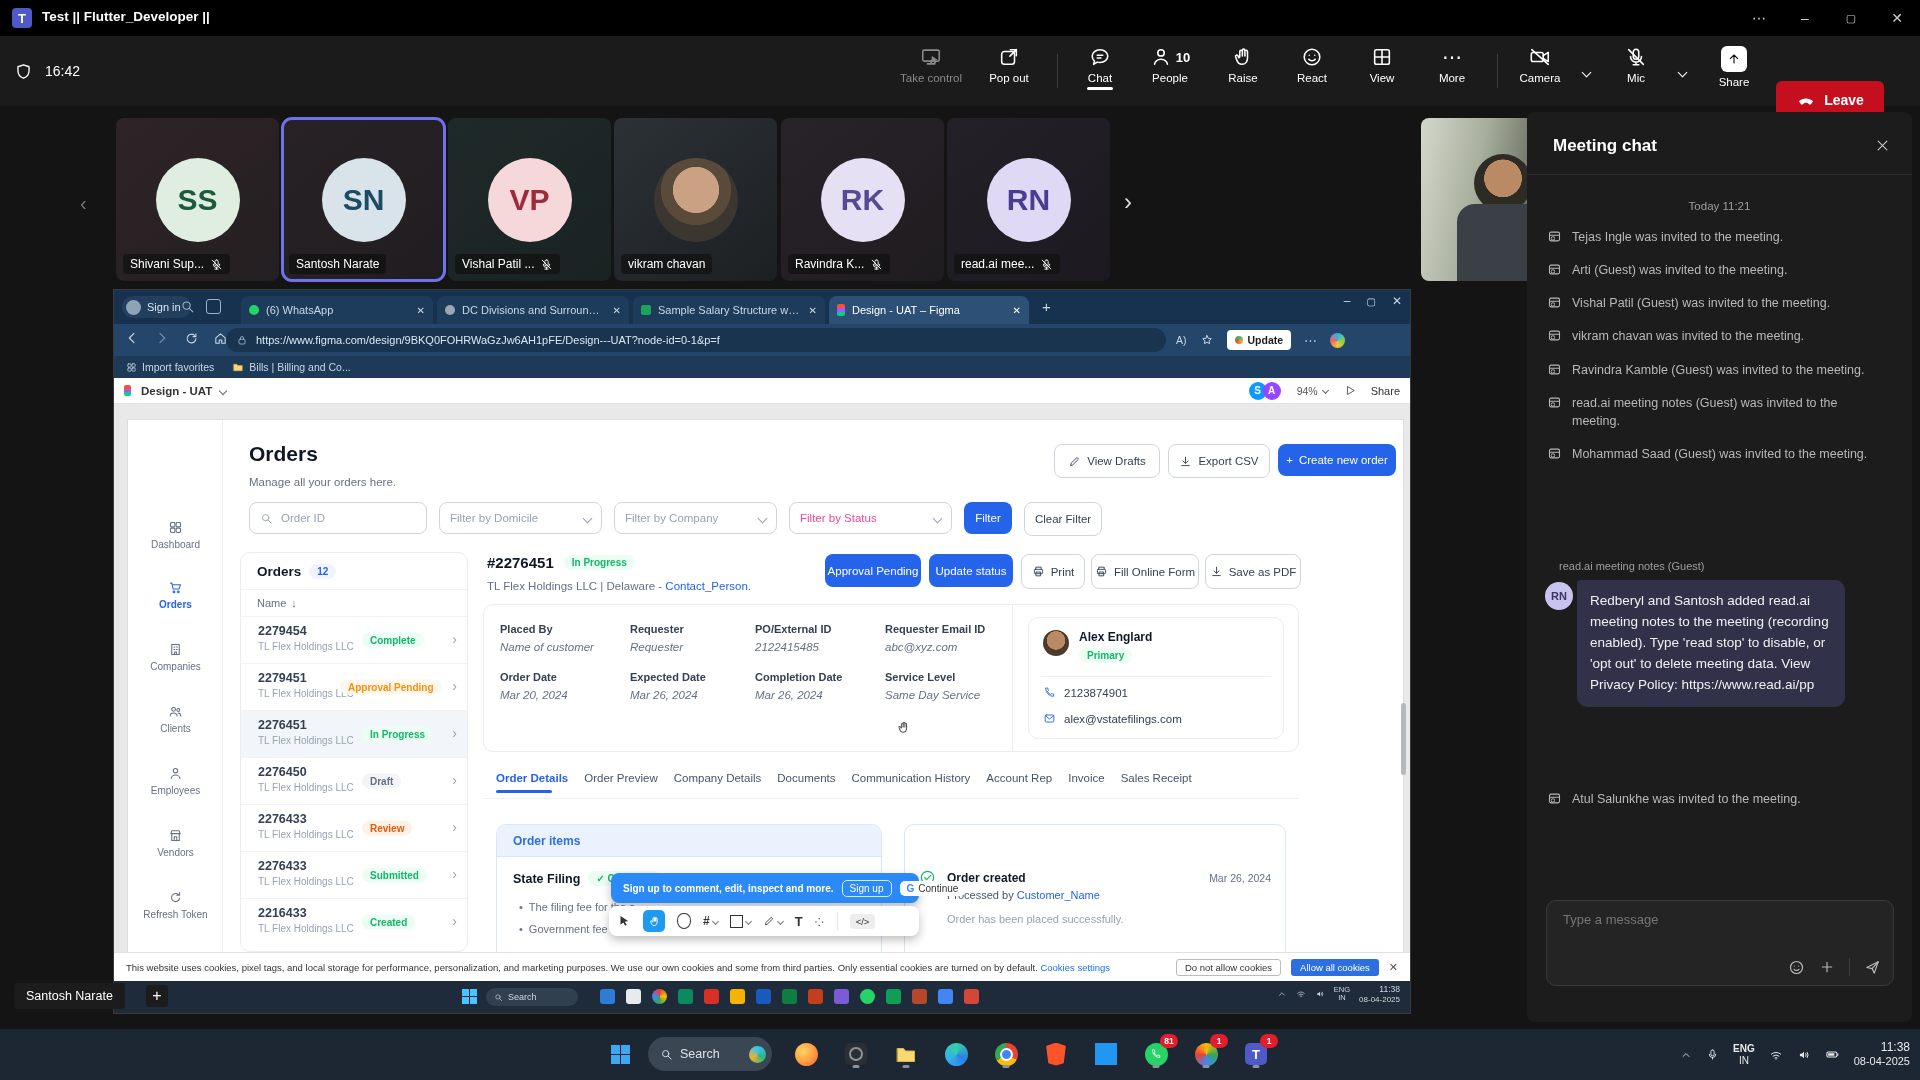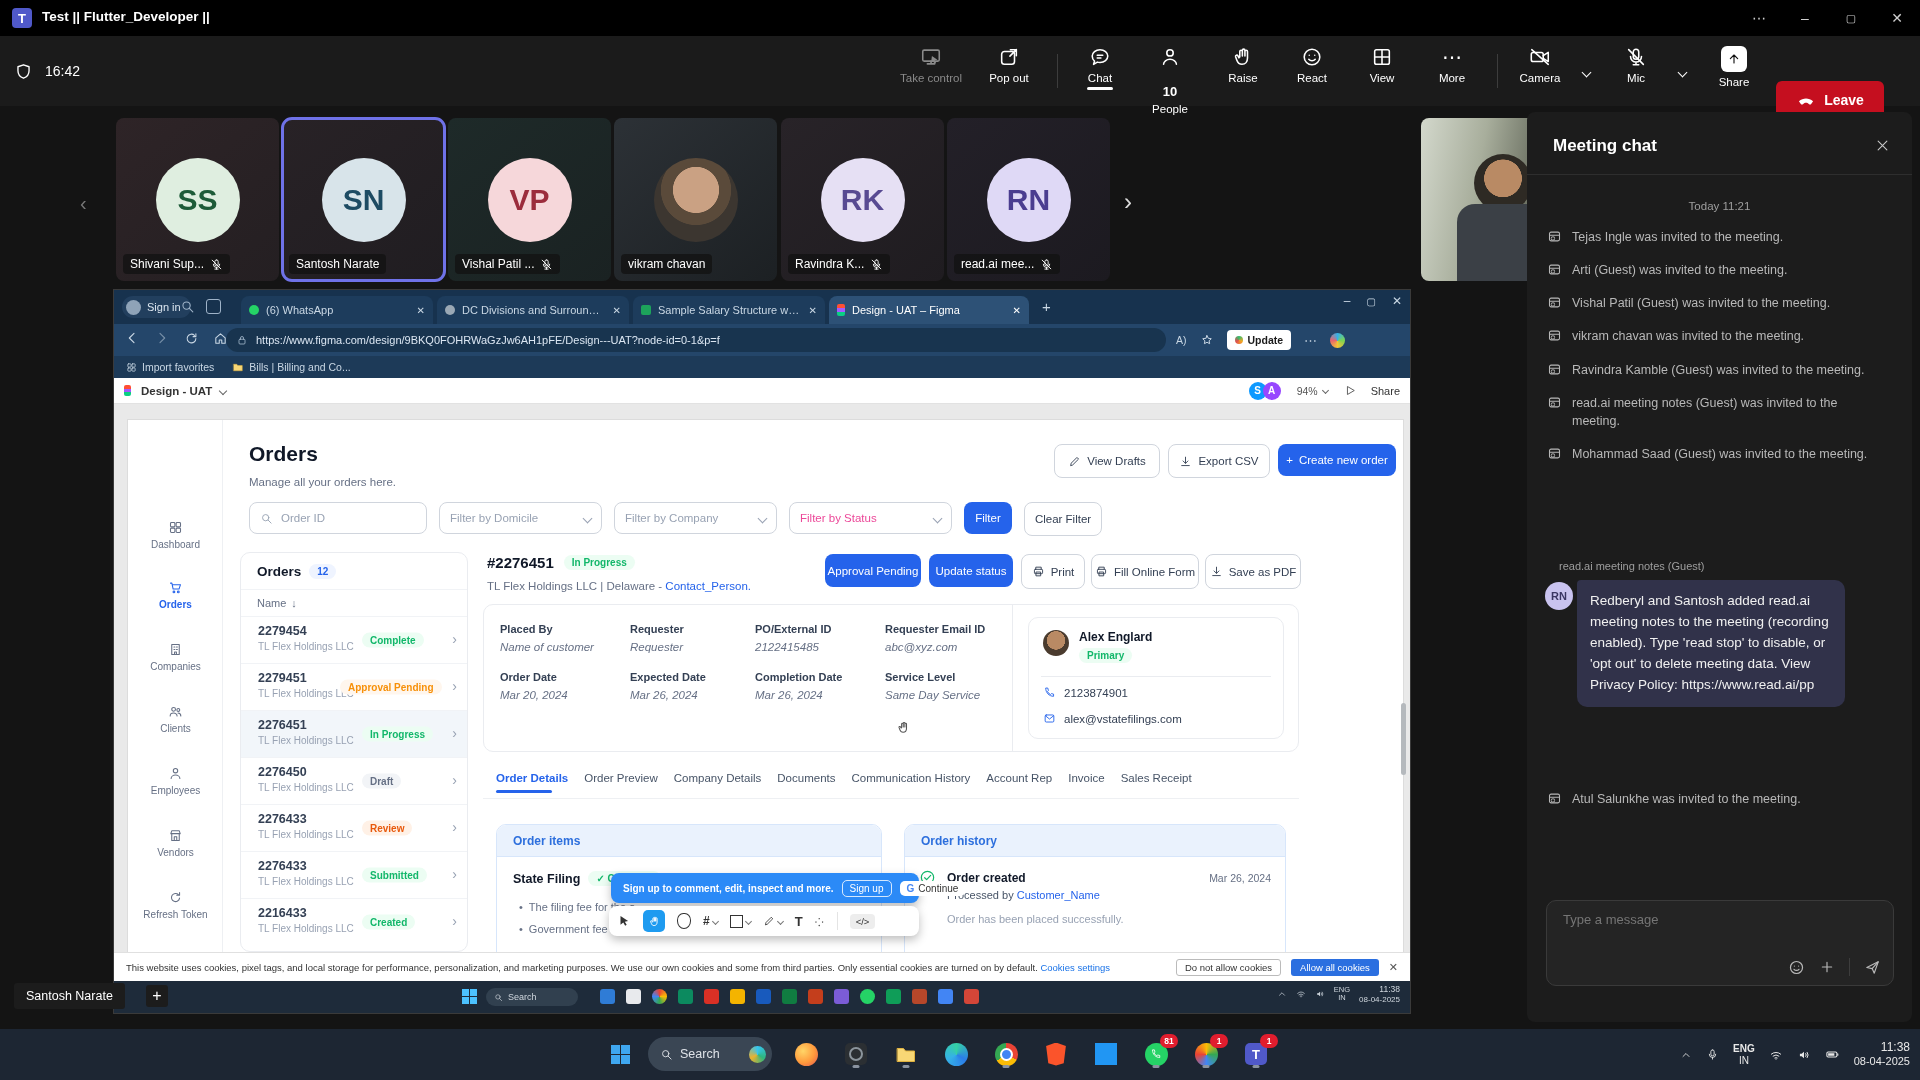--- a/index.html
+++ b/index.html
@@ -280,21 +280,21 @@
     </div>
   <div class="vdiv" style="left:1057px;"></div>
   <div class="tool" style="left:1068px;">
     <svg class="ic" width="22" height="22">
         <use href="#i-chat"></use>
       </svg>
       <span class="lbl">Chat</span>
     <div style="width:26px;height:3px;border-radius:2px;background:#fff;margin-top:-1px;"></div>
     </div>
   <div class="tool" style="left:1138px;">
-    <div class="flex" style="gap:16px;flex-direction:column;">
+    <div class="flex" style="gap:4px;">
         <svg class="ic" width="22" height="22">
           <use href="#i-person"></use>
         </svg>
       <b style="font-size:13px;">10</b>
       </div>
     <span class="lbl">People</span>
     </div>
   <div class="tool" style="left:1211px;">
     <svg class="ic" width="22" height="22">
         <use href="#i-hand"></use>
@@ -768,23 +768,20 @@
           <span>•</span>
             <span>The filing fee for the a</span>
           </div>
         <div class="abs flex" style="left:22px;top:98px;gap:6px;color:#667085;font-size:11px;white-space:nowrap;">
           <span>•</span>
             <span>Government fee</span>
           </div>
       </div>
 
       <div class="abs" style="left:776px;top:404px;width:382px;height:168px;border:1px solid #d7e6fb;border-radius:10px;box-sizing:border-box;overflow:hidden;">
-        <div class="panel-hd">
-            <span>Order history</span>
-          </div>
         <div class="abs" style="left:14px;top:44px;color:#12b76a;">
             <svg class="ic" width="17" height="17">
               <use href="#i-checkc"></use>
             </svg>
           </div>
         <b class="abs" style="left:42px;top:46px;font-size:12px;color:#101828;">Order created</b>
         <span class="abs" style="right:14px;top:47px;font-size:10.5px;color:#667085;">Mar 26, 2024</span>
         <div class="abs" style="left:42px;top:64px;font-size:11px;color:#475467;">
           <span>Processed by </span><a style="color:#2563eb;">Customer_Name</a></div>
         <div class="abs" style="left:42px;top:88px;font-size:11px;color:#98a2b3;">Order has been placed successfully.</div>

